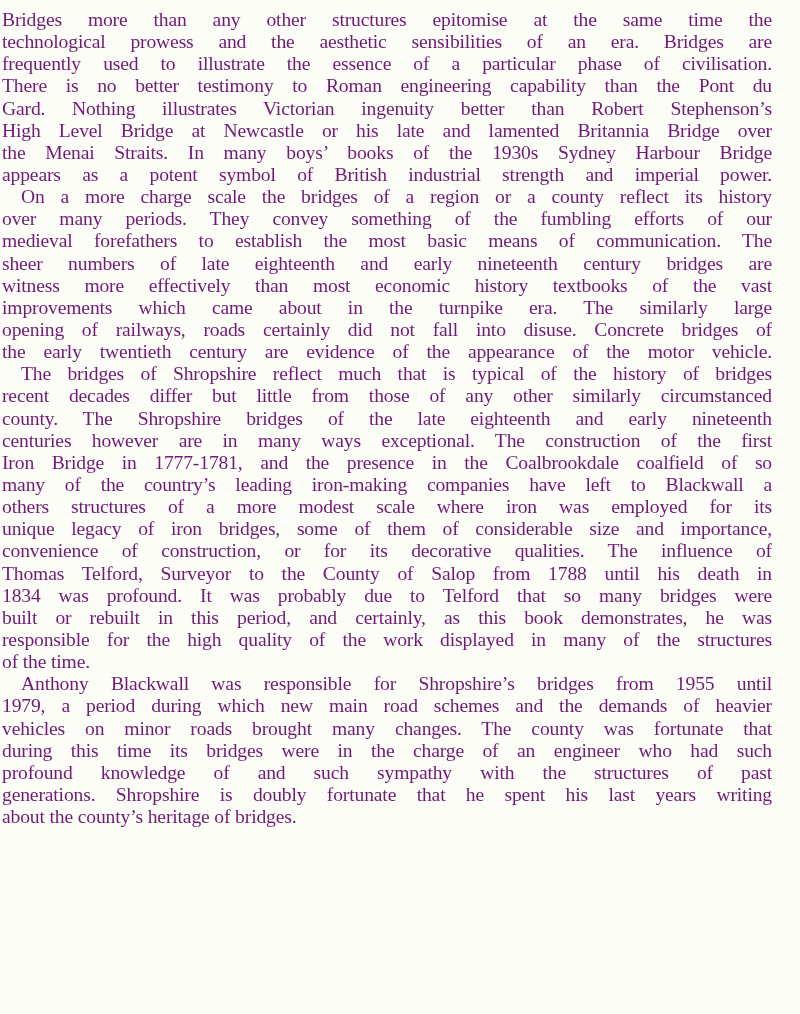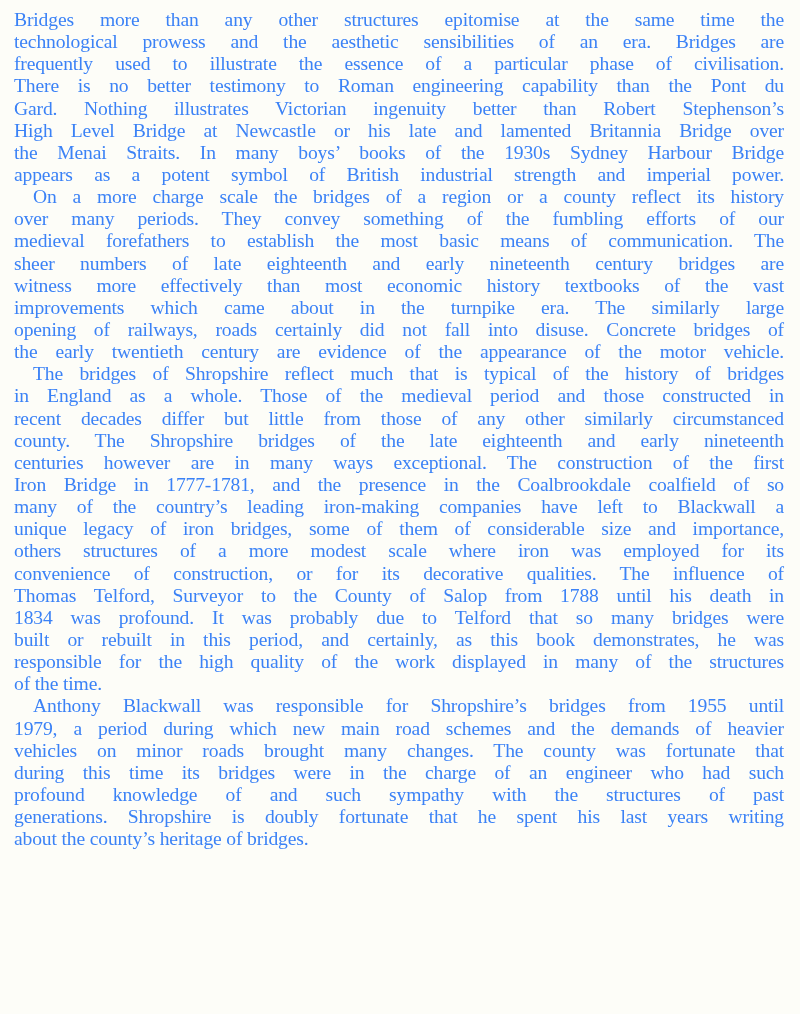--- a/index.html
+++ b/index.html
@@ -8,27 +8,27 @@
       background: #fdfdf8;
     }
     body {
       width: 800px;
       height: 1014px;
       overflow: hidden;
       position: relative;
     }
     .page {
       position: absolute;
-      left: 14px;
+      left: 2px;
       top: 9px;
       width: 770px;
       font-family: "Liberation Serif", "DejaVu Serif", serif;
       font-size: 19.6px;
       line-height: 22.15px;
-      color: #3b82f6;
+      color: #701a75;
       letter-spacing: -0.15px;
     }
     .line {
       display: block;
       white-space: nowrap;
       text-align: justify;
       text-align-last: justify;
       height: 22.15px;
     }
     .line.last {
@@ -58,28 +58,27 @@
     <span class="line">over many periods. They convey something of the fumbling efforts of our</span>
     <span class="line">medieval forefathers to establish the most basic means of communication. The</span>
     <span class="line">sheer numbers of late eighteenth and early nineteenth century bridges are</span>
     <span class="line">witness more effectively than most economic history textbooks of the vast</span>
     <span class="line">improvements which came about in the turnpike era. The similarly large</span>
     <span class="line">opening of railways, roads certainly did not fall into disuse. Concrete bridges of</span>
     <span class="line">the early twentieth century are evidence of the appearance of the motor vehicle.</span>
   </div>
   <div>
     <span class="line indent">The bridges of Shropshire reflect much that is typical of the history of bridges</span>
-    <span class="line">in England as a whole. Those of the medieval period and those constructed in</span>
     <span class="line">recent decades differ but little from those of any other similarly circumstanced</span>
     <span class="line">county. The Shropshire bridges of the late eighteenth and early nineteenth</span>
     <span class="line">centuries however are in many ways exceptional. The construction of the first</span>
     <span class="line">Iron Bridge in 1777-1781, and the presence in the Coalbrookdale coalfield of so</span>
     <span class="line">many of the country’s leading iron-making companies have left to Blackwall a</span>
+    <span class="line">others structures of a more modest scale where iron was employed for its</span>
     <span class="line">unique legacy of iron bridges, some of them of considerable size and importance,</span>
-    <span class="line">others structures of a more modest scale where iron was employed for its</span>
     <span class="line">convenience of construction, or for its decorative qualities. The influence of</span>
     <span class="line">Thomas Telford, Surveyor to the County of Salop from 1788 until his death in</span>
     <span class="line">1834 was profound. It was probably due to Telford that so many bridges were</span>
     <span class="line">built or rebuilt in this period, and certainly, as this book demonstrates, he was</span>
     <span class="line">responsible for the high quality of the work displayed in many of the structures</span>
     <span class="line last">of the time.</span>
   </div>
   <div>
     <span class="line indent">Anthony Blackwall was responsible for Shropshire’s bridges from 1955 until</span>
     <span class="line">1979, a period during which new main road schemes and the demands of heavier</span>

